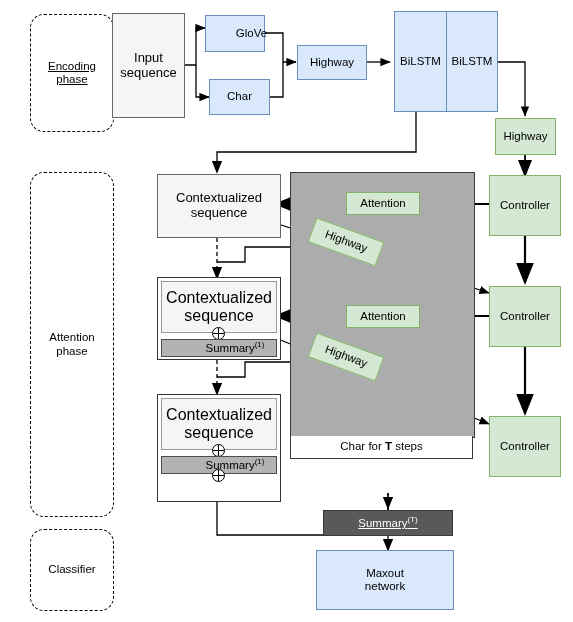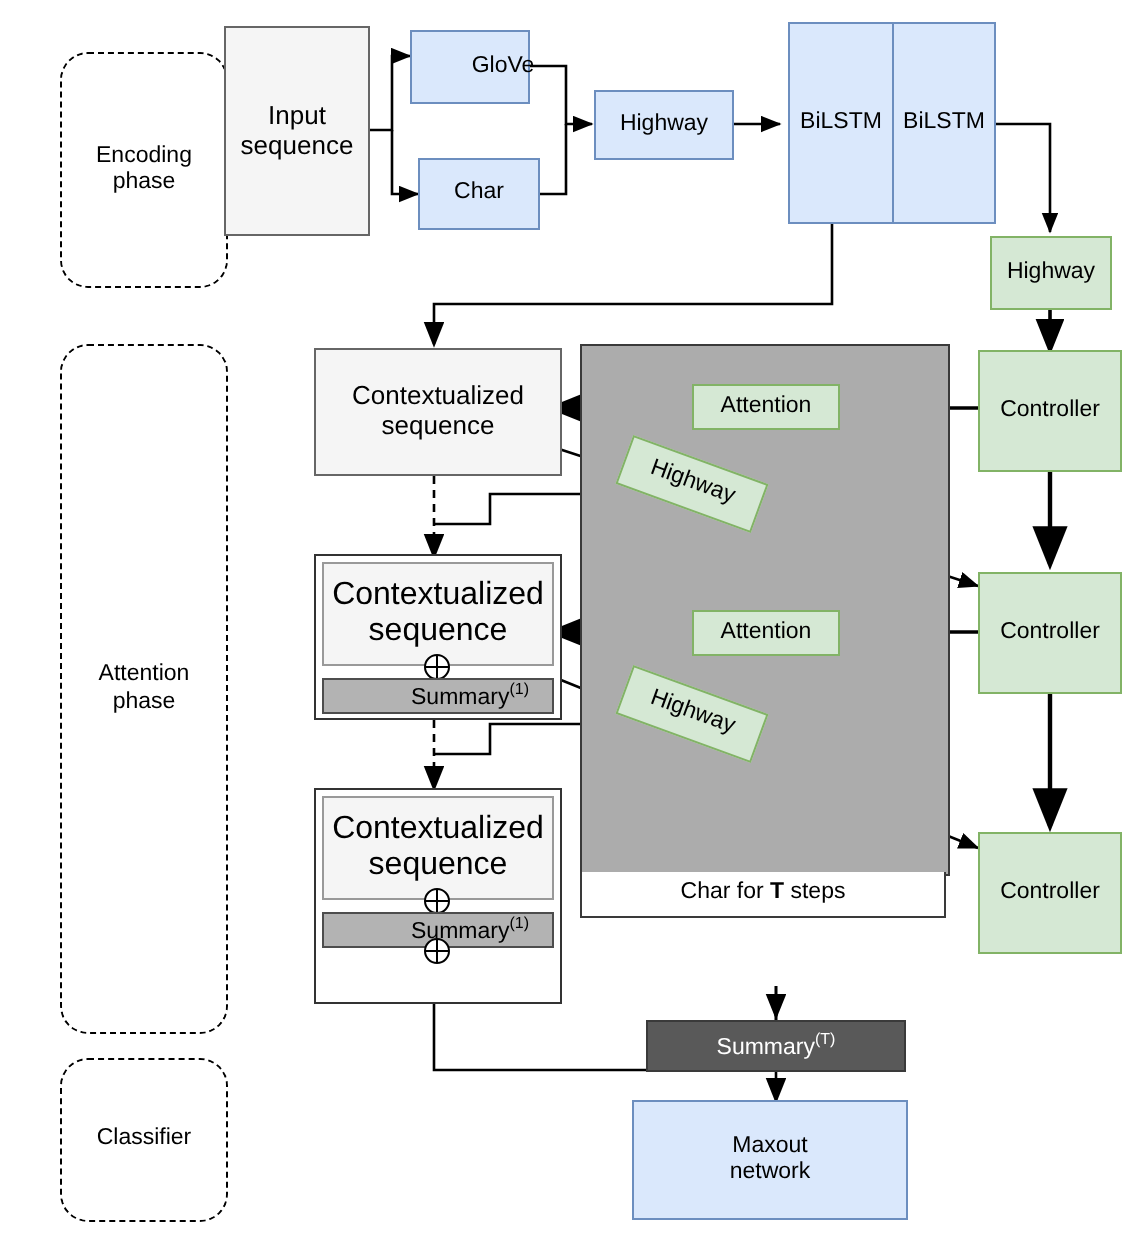--- a/index.html
+++ b/index.html
@@ -81,21 +81,21 @@
       <path d="M217,377 L245,377 L245,362 L310,362"></path>
 
       <path d="M217,502 L217,535 L388,535 L388,502 L388,510"></path>
       <path d="M388,493 L388,510"></path>
       <path d="M388,493 L388,508" marker-end="url(#ahb)"></path>
 
       <path d="M388,536 L388,550" marker-end="url(#ahb)"></path>
     </g>
   </svg>
 
-  <div class="node phase lbl2" style="left:30px;top:26px;width:84px;height:118px;">
+  <div class="node phase lbl2" style="left:30px;top:14px;width:84px;height:118px;text-decoration:underline;">
     <span>Encoding
 phase</span>
   </div>
   <div class="node phase lbl2" style="left:30px;top:172px;width:84px;height:345px;">
     <span>Attention
 phase</span>
   </div>
   <div class="node phase lbl2" style="left:30px;top:529px;width:84px;height:82px;">
     <span>Classifier</span>
   </div>
@@ -171,21 +171,21 @@
   <div class="node ctx lbl2" style="left:161px;top:398px;width:116px;height:52px;">
     <span>Contextualized
 sequence</span>
   </div>
   <div class="plus" style="left:212px;top:444px;"></div>
   <div class="node sumlight" style="left:161px;top:456px;width:116px;height:18px;">
     <span><span>Summary</span><sup>(1)</sup></span>
   </div>
   <div class="plus" style="left:212px;top:469px;"></div>
 
-  <div class="node sumdark" style="left:323px;top:510px;width:130px;height:26px;">
+  <div class="node sumdark" style="left:323px;top:510px;width:130px;height:26px;text-decoration:underline;">
     <span><span>Summary</span><sup>(T)</sup></span>
   </div>
   <div class="node blue lbl2" style="left:316px;top:550px;width:138px;height:60px;">
     <span>Maxout
 network</span>
   </div>
 
 </div>
 
 </body></html>

